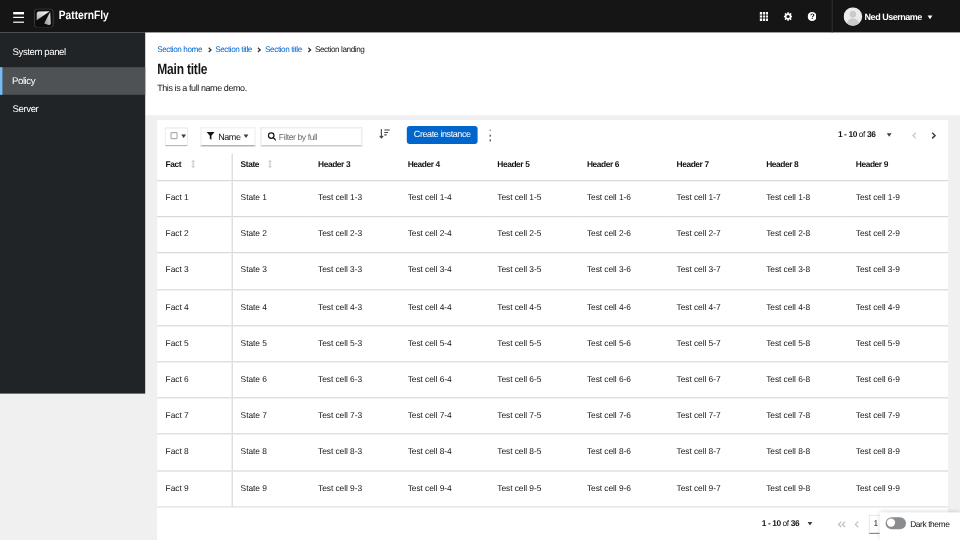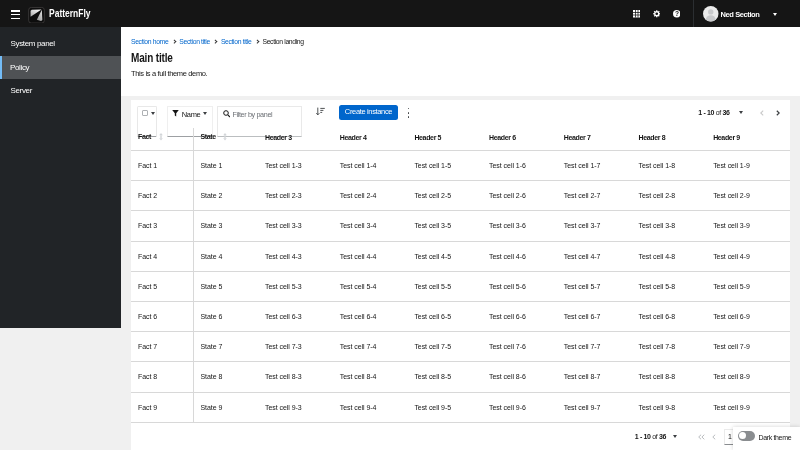--- a/index.html
+++ b/index.html
@@ -22,21 +22,21 @@
 
 #pagehead{position:absolute;left:121px;top:27px;width:679px;height:69px;background:#fff}
 #crumbs{position:absolute;left:10px;top:10.5px;font-size:6.8px;color:#151515;display:flex;align-items:center}
 #crumbs a{color:#0066cc;text-decoration:none}
 .crumb-sep{display:inline-block;width:2.6px;height:2.6px;border-right:1.1px solid #333;border-top:1.1px solid #333;transform:rotate(45deg);margin:0 4.2px}
 #maintitle{position:absolute;left:10px;top:24px;font-size:12.5px;font-weight:700;color:#151515;letter-spacing:-.2px;transform:scaleX(.8);transform-origin:0 0}
 #subtitle{position:absolute;left:10px;top:42px;font-size:7.5px;color:#151515}
 
 #card{position:absolute;left:131px;top:100px;width:659px;height:350px;background:#fff}
 
-.tb{position:absolute;top:5.8px;height:31px;background:#fff}
+.tb{position:absolute;top:5.8px;height:16px;background:#fff}
 #bulk{left:6px;width:20.4px;border:1px solid #e8e8e8;border-bottom:1px solid #9da0a3;border-radius:1.5px}
 #bulk .cb{position:absolute;left:3.5px;top:3.2px;width:6.5px;height:6.5px;border:1px solid #aeb1b4;border-radius:1px;background:#fff}
 .caret{position:absolute;width:0;height:0;border-left:2.5px solid transparent;border-right:2.5px solid transparent;border-top:3px solid #3c3f42}
 #bulk .caret{left:13px;top:5.5px}
 #namesel{left:35.8px;width:46.4px;border:1px solid #efefef;border-bottom:1px solid #9da0a3}
 #namesel .txt{position:absolute;left:14px;top:2.8px;font-size:7.5px;color:#151515}
 #namesel .caret{right:5px;top:5.5px}
 #search{left:86.4px;width:84.8px;border:1px solid #e9e9e9;border-bottom:1px solid #bbbec0}
 #search .txt{position:absolute;left:14px;top:3px;font-size:7.2px;color:#6a6e73}
 #sortbtn{left:185px;width:12px;border:none}
@@ -121,21 +121,21 @@
             <circle cx="7.75" cy="7.75" r="7.75"></circle>
           </clipPath>
         </defs>
       <circle cx="7.75" cy="7.75" r="7.75" fill="#ebebeb"></circle>
       <g clip-path="url(#avc)" fill="#c9cacc">
         <circle cx="7.75" cy="5.9" r="2.7"></circle>
         <ellipse cx="7.75" cy="13.6" rx="4.9" ry="4.4"></ellipse>
       </g>
     </svg>
   </div>
-  <div id="uname">Ned Section</div>
+  <div id="uname">Ned Username</div>
   <div id="ucaret"></div>
 </div>
 
 <div id="sidebar">
   <div id="navlist">
     <div class="nav-item">System panel</div>
     <div class="nav-item current">Policy</div>
     <div class="nav-item">Server</div>
   </div>
 </div>
@@ -144,41 +144,41 @@
   <div id="crumbs">
     <a>Section home</a>
       <span class="crumb-sep"></span>
     <a>Section title</a>
       <span class="crumb-sep"></span>
     <a>Section title</a>
       <span class="crumb-sep"></span>
     <span>Section landing</span>
   </div>
   <div id="maintitle">Main title</div>
-  <div id="subtitle">This is a full theme demo.</div>
+  <div id="subtitle">This is a full name demo.</div>
 </div>
 
 <div id="card">
   <div class="tb" id="bulk">
       <div class="cb"></div>
       <div class="caret"></div>
     </div>
   <div class="tb" id="namesel">
     <svg style="position:absolute;left:4.5px;top:3.5px" width="7" height="7" viewBox="0 0 7 7">
       <path fill="#151515" d="M0.2 0 H6.8 L4.2 3.2 V6.4 L2.8 5.6 V3.2 Z"></path>
     </svg>
     <span class="txt">Name</span>
       <div class="caret"></div>
   </div>
   <div class="tb" id="search">
     <svg style="position:absolute;left:4.5px;top:3.3px" width="7.5" height="7.5" viewBox="0 0 7.5 7.5">
       <circle cx="3" cy="3" r="2.3" fill="none" stroke="#151515" stroke-width="1"></circle>
       <line x1="4.8" y1="4.8" x2="7" y2="7" stroke="#151515" stroke-width="1.1"></line>
     </svg>
-    <span class="txt">Filter by panel</span>
+    <span class="txt">Filter by full</span>
   </div>
   <div class="tb" id="sortbtn">
     <svg width="9" height="9" viewBox="0 0 9 9" style="margin-top:1.2px;display:block">
       <g stroke="#3c3f42" stroke-width="0.9">
         <line x1="1.8" y1="0.6" x2="1.8" y2="7.6"></line>
         <polyline points="0.3,6.2 1.8,7.9 3.3,6.2" fill="none"></polyline>
         <line x1="4.3" y1="1.4" x2="8.8" y2="1.4"></line>
         <line x1="4.3" y1="3.4" x2="7.4" y2="3.4"></line>
         <line x1="4.3" y1="5.4" x2="6.2" y2="5.4"></line>
       </g>

